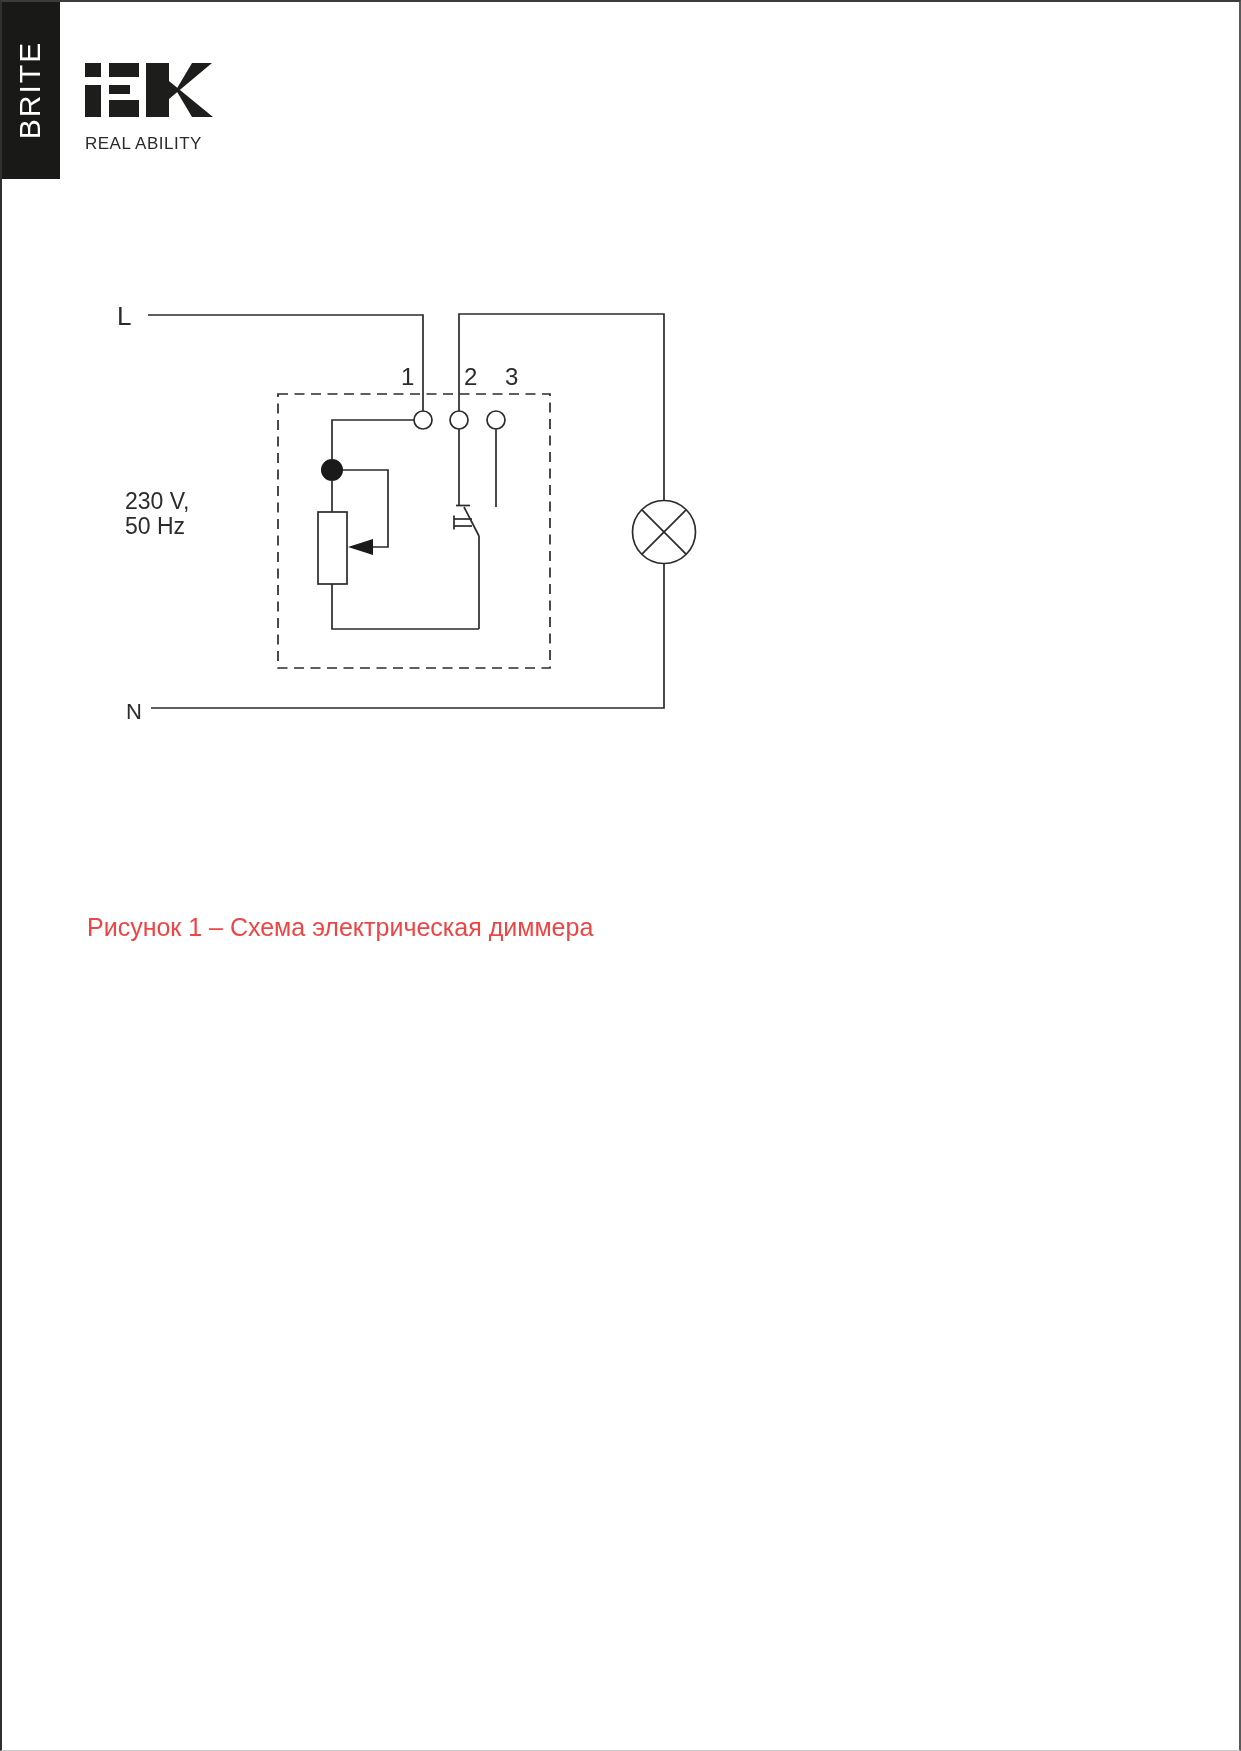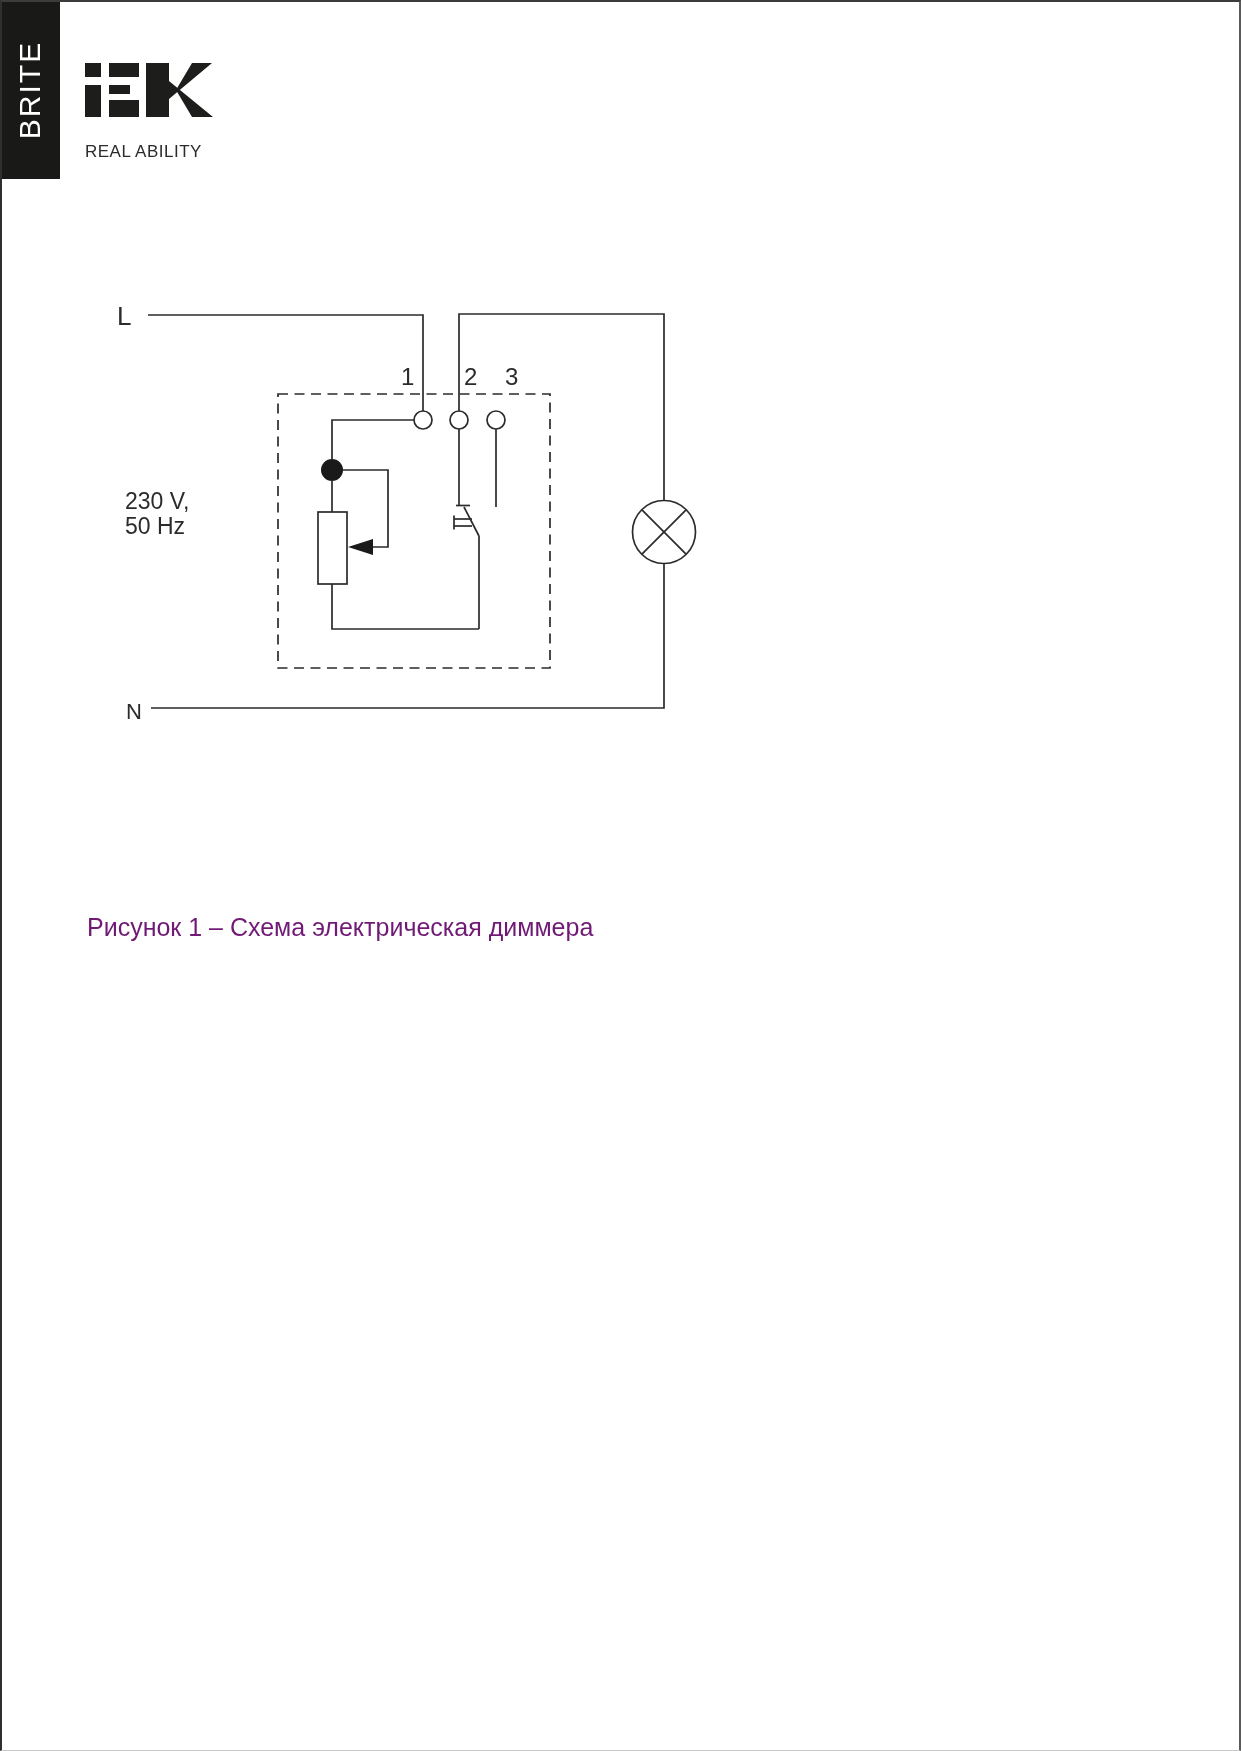--- a/index.html
+++ b/index.html
@@ -27,33 +27,33 @@
     font-size:30px;
     letter-spacing:2px;
     font-weight:500;
     white-space:nowrap;
   }
   .logo-wrap{
     position:absolute;left:83px;top:61px;
     width:129px;height:54px;
   }
   .tagline{
-    position:absolute;left:83px;top:140px;
+    position:absolute;left:83px;top:132px;
     font-size:17px;
     letter-spacing:0.5px;
     color:#2b2b2b;
     white-space:nowrap;
   }
   .schematic{
     position:absolute;left:0;top:0;
   }
   .caption{
     position:absolute;left:85px;top:911px;
     font-size:25px;
-    color:#701a75;
+    color:#ef4444;
     white-space:nowrap;
     text-align:right;
   }
   svg text{
     font-family:"Liberation Sans", sans-serif;
     fill:#2b2b2b;
   }
 </style>
 </head>
 <body>

